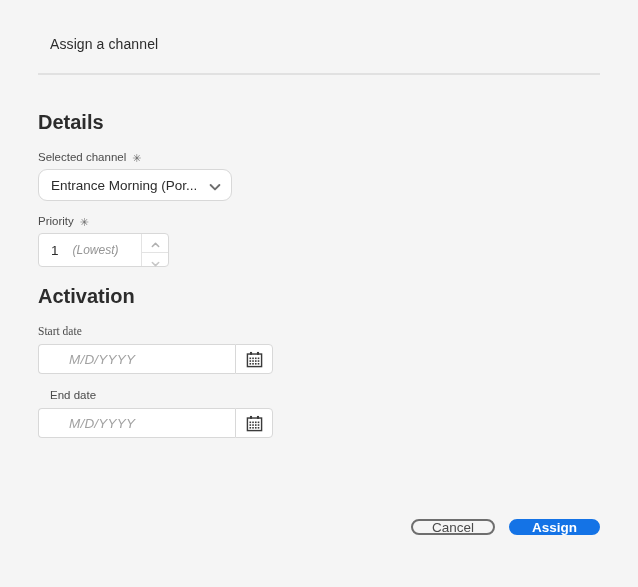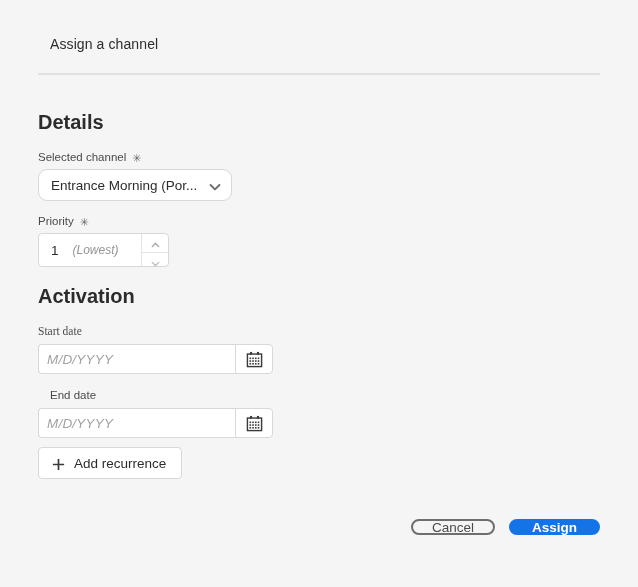--- a/index.html
+++ b/index.html
@@ -159,21 +159,21 @@
 
   .date-input {
     width: 197px;
     box-sizing: border-box;
     background: #ffffff;
     border: 1px solid #d8d8d8;
     border-right: none;
     border-radius: 4px 0 0 4px;
     display: flex;
     align-items: center;
-    padding-left: 8px;
+    padding-left: 30px;
   }
   .date-placeholder {
     font-size: 13.5px;
     font-style: italic;
     color: #a2a2a2;
     letter-spacing: 0.2px;
   }
   .date-trigger {
     width: 38px;
     box-sizing: border-box;
@@ -351,27 +351,19 @@
             <rect x="3.7" y="12.7" width="1.7" height="1.7"></rect>
             <rect x="6.6" y="12.7" width="1.7" height="1.7"></rect>
             <rect x="9.5" y="12.7" width="1.7" height="1.7"></rect>
             <rect x="12.4" y="12.7" width="1.7" height="1.7"></rect>
           </g>
         </svg>
       </span>
     </div>
   </div>
 
-  <div class="recurrence-btn">
-    <span class="plus-icon">
-      <svg viewBox="0 0 13 13" xmlns="http://www.w3.org/2000/svg">
-        <path d="M6.5 0.9 V12.1 M0.9 6.5 H12.1" stroke="#3a3a3a" stroke-width="1.7" stroke-linecap="butt"></path>
-      </svg>
-    </span>
-    <span class="recurrence-label">Add recurrence</span>
-  </div>
 
   <div class="footer">
     <div class="btn btn-secondary">Cancel</div>
     <div class="btn btn-cta">Assign</div>
   </div>
 
 </div>
 
 </body></html>

